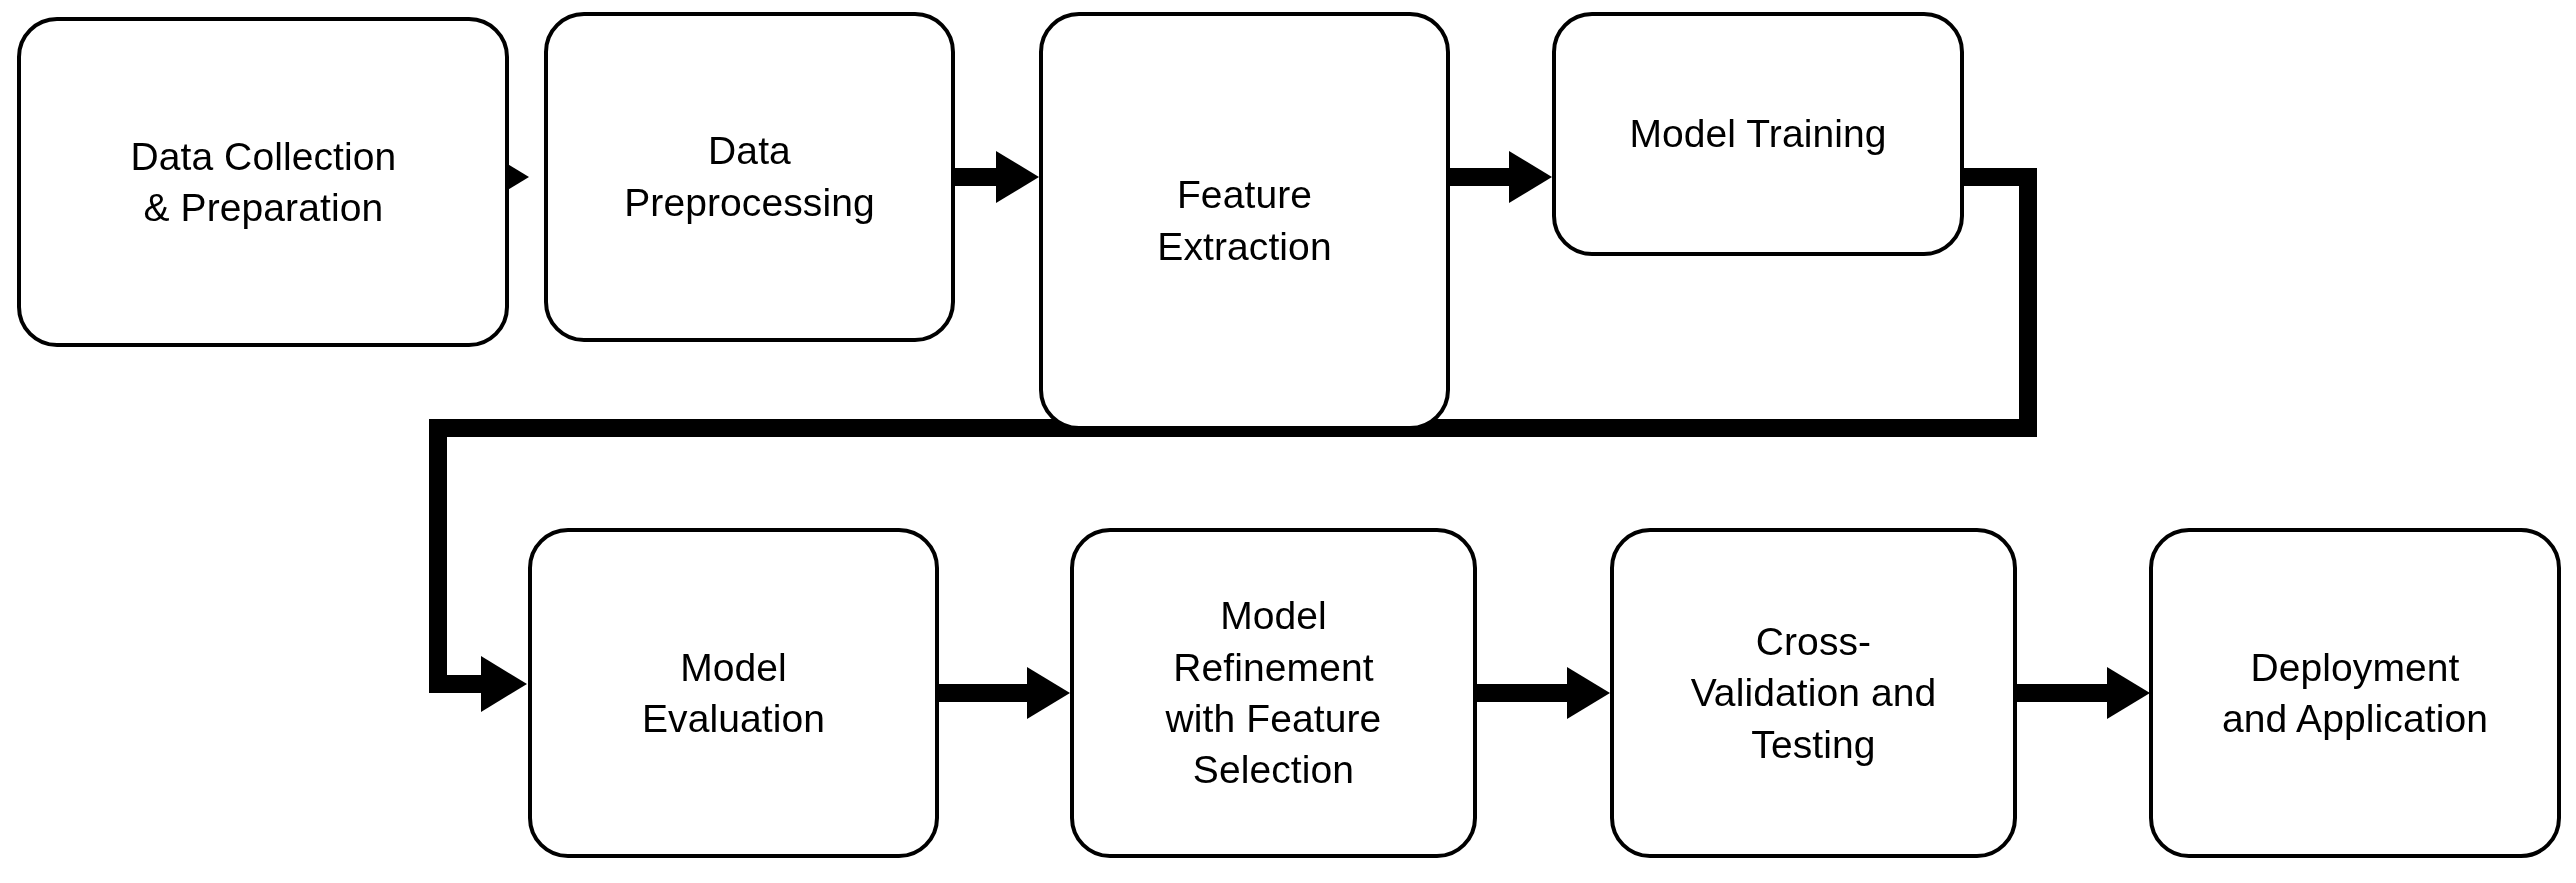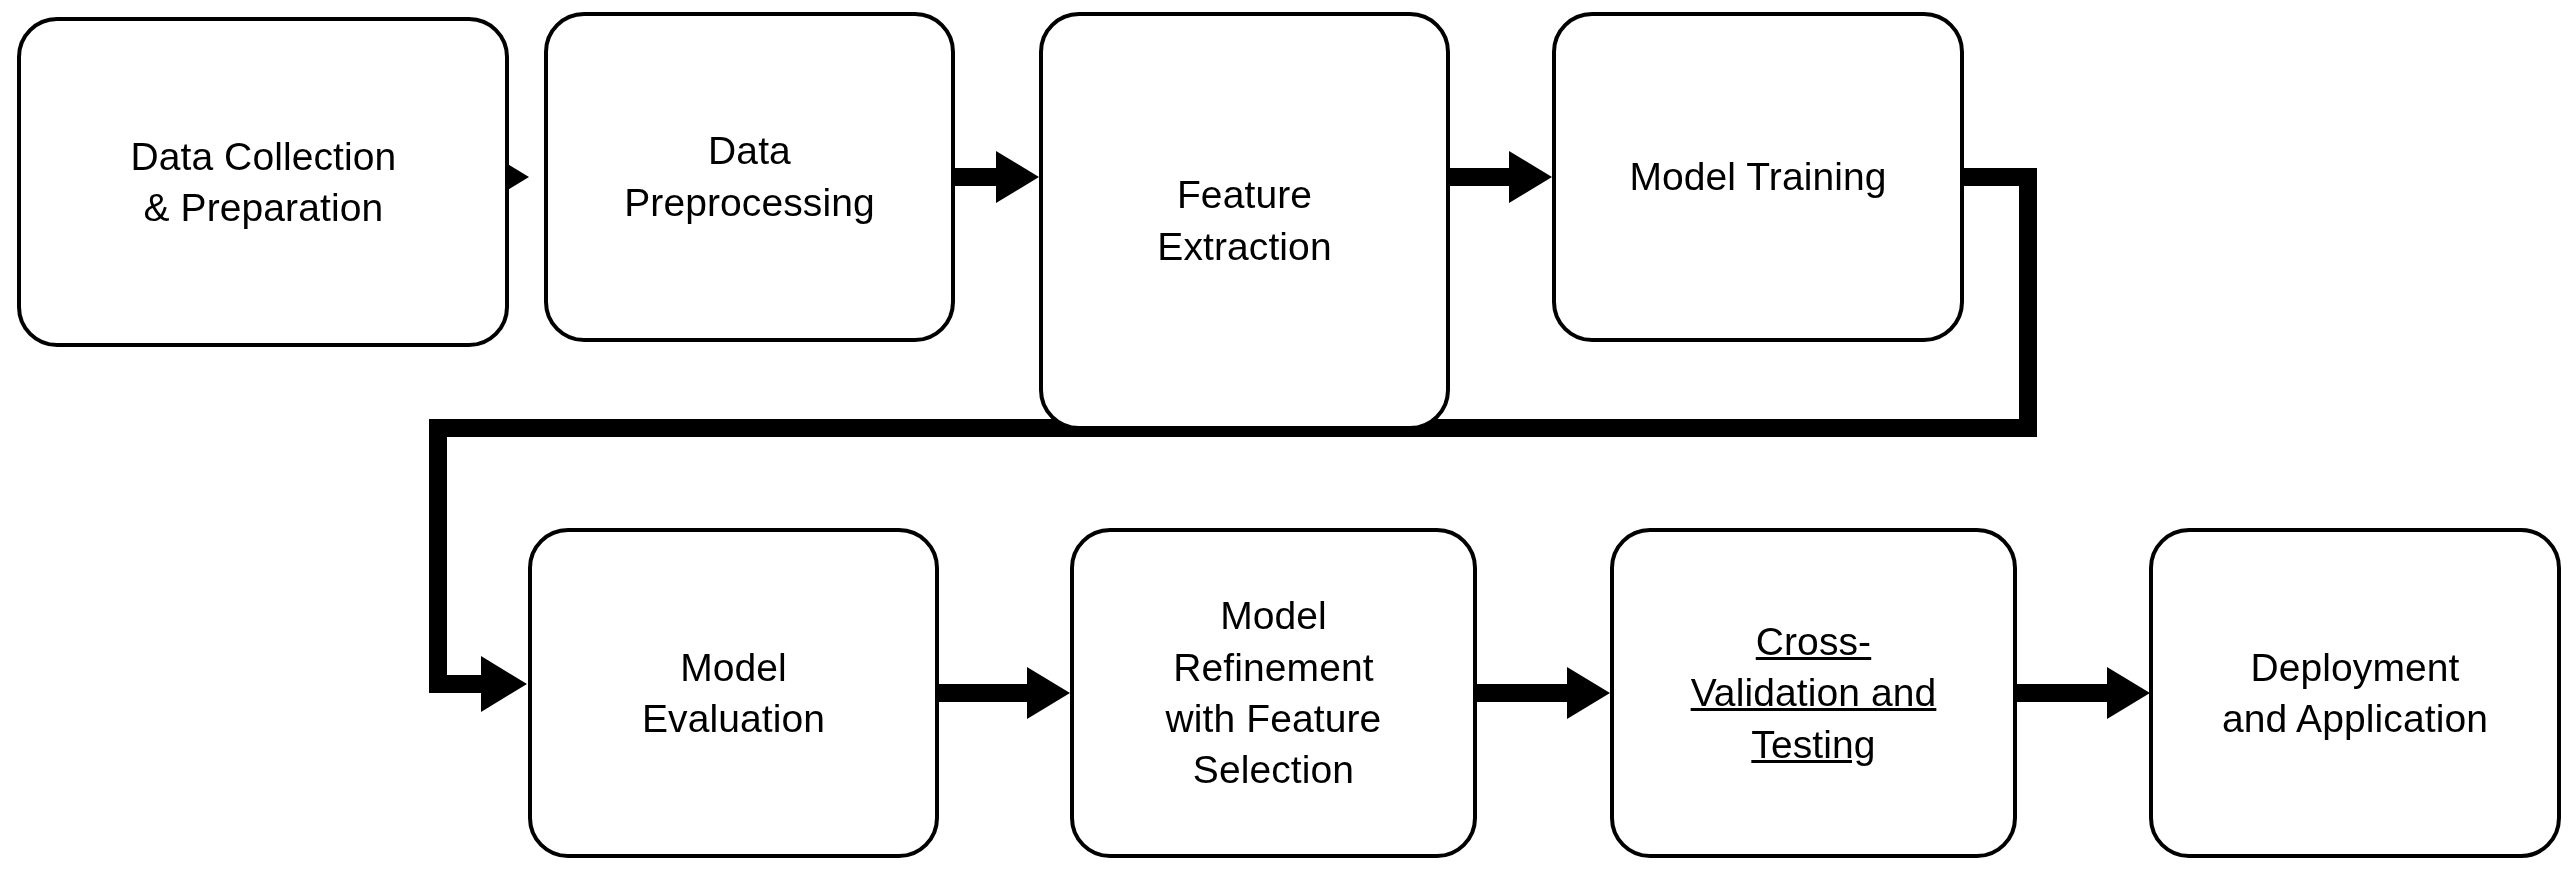--- a/index.html
+++ b/index.html
@@ -90,37 +90,37 @@
   <div class="node" style="left:528px; top:11.6px; width:411px; height:330px;margin-left:16px;">
     <span class="node-label">Data
 Preprocessing</span>
   </div>
 
   <div class="node" style="left:1039px; top:11.6px; width:411px; height:418px;">
     <span class="node-label">Feature
 Extraction</span>
   </div>
 
-  <div class="node" style="left:1552px; top:11.6px; width:412px; height:330px;">
+  <div class="node" style="left:1552px; top:11.6px; width:412px; height:244px;">
     <span class="node-label">Model Training</span>
   </div>
 
   <div class="node" style="left:528px; top:528px; width:411px; height:330px;">
     <span class="node-label">Model
 Evaluation</span>
   </div>
 
   <div class="node" style="left:1070px; top:528px; width:407px; height:330px;">
     <span class="node-label">Model
 Refinement
 with Feature
 Selection</span>
   </div>
 
-  <div class="node" style="left:1610px; top:528px; width:407px; height:330px;text-decoration:underline;">
+  <div class="node" style="left:1610px; top:528px; width:407px; height:330px;">
     <span class="node-label">Cross-
 Validation and
 Testing</span>
   </div>
 
   <div class="node" style="left:2149px; top:528px; width:412px; height:330px;">
     <span class="node-label">Deployment
 and Application</span>
   </div>
 

